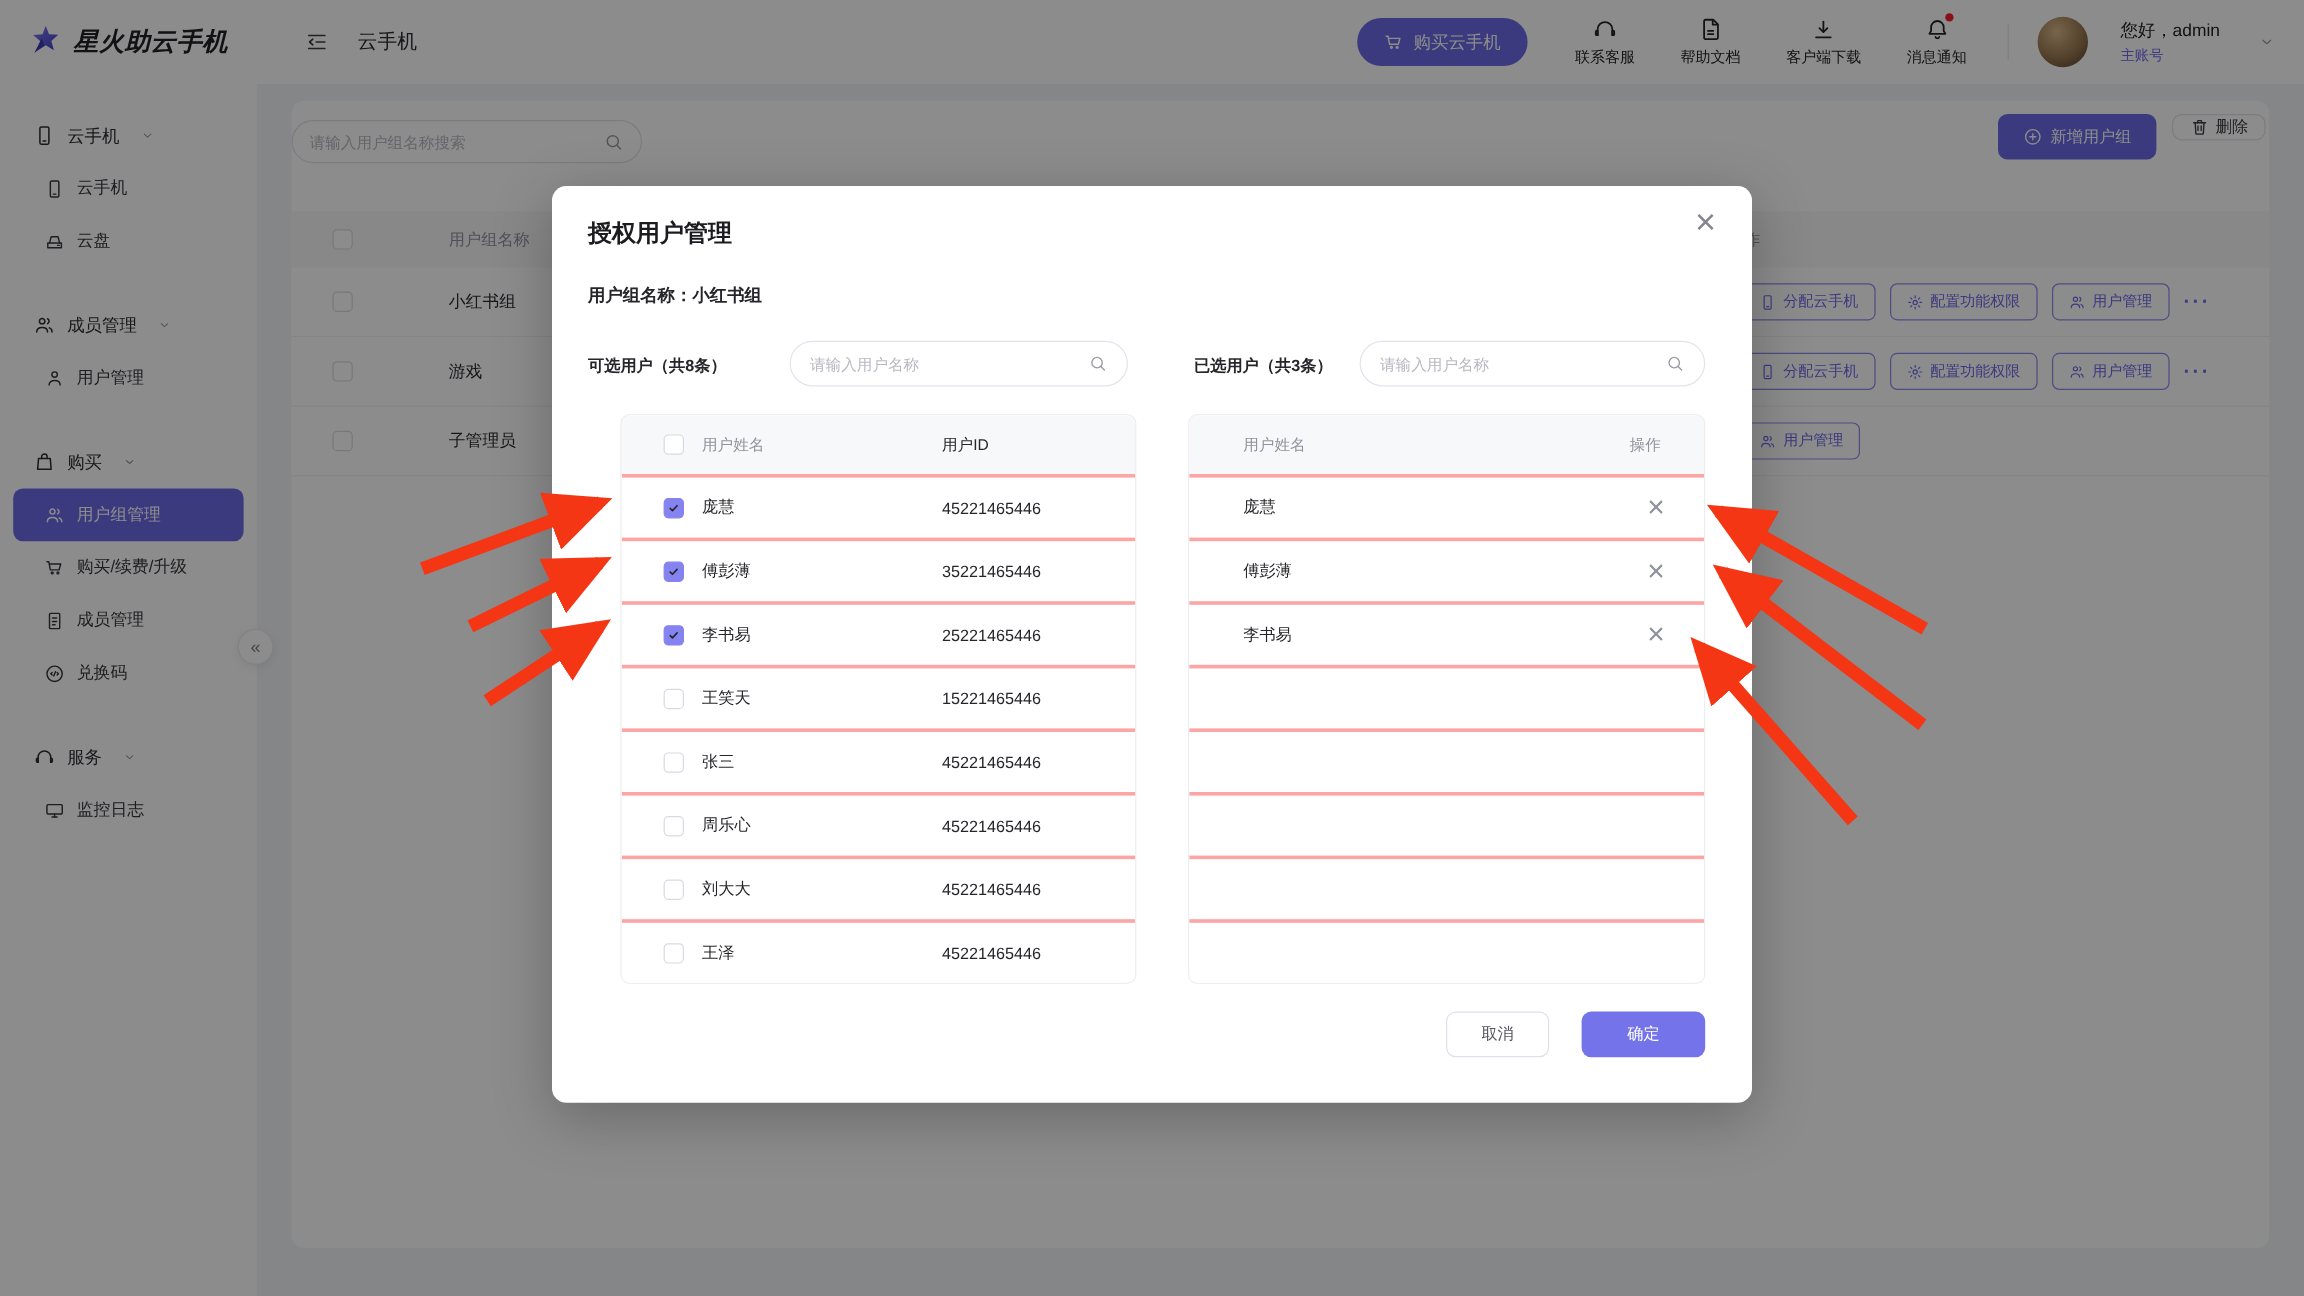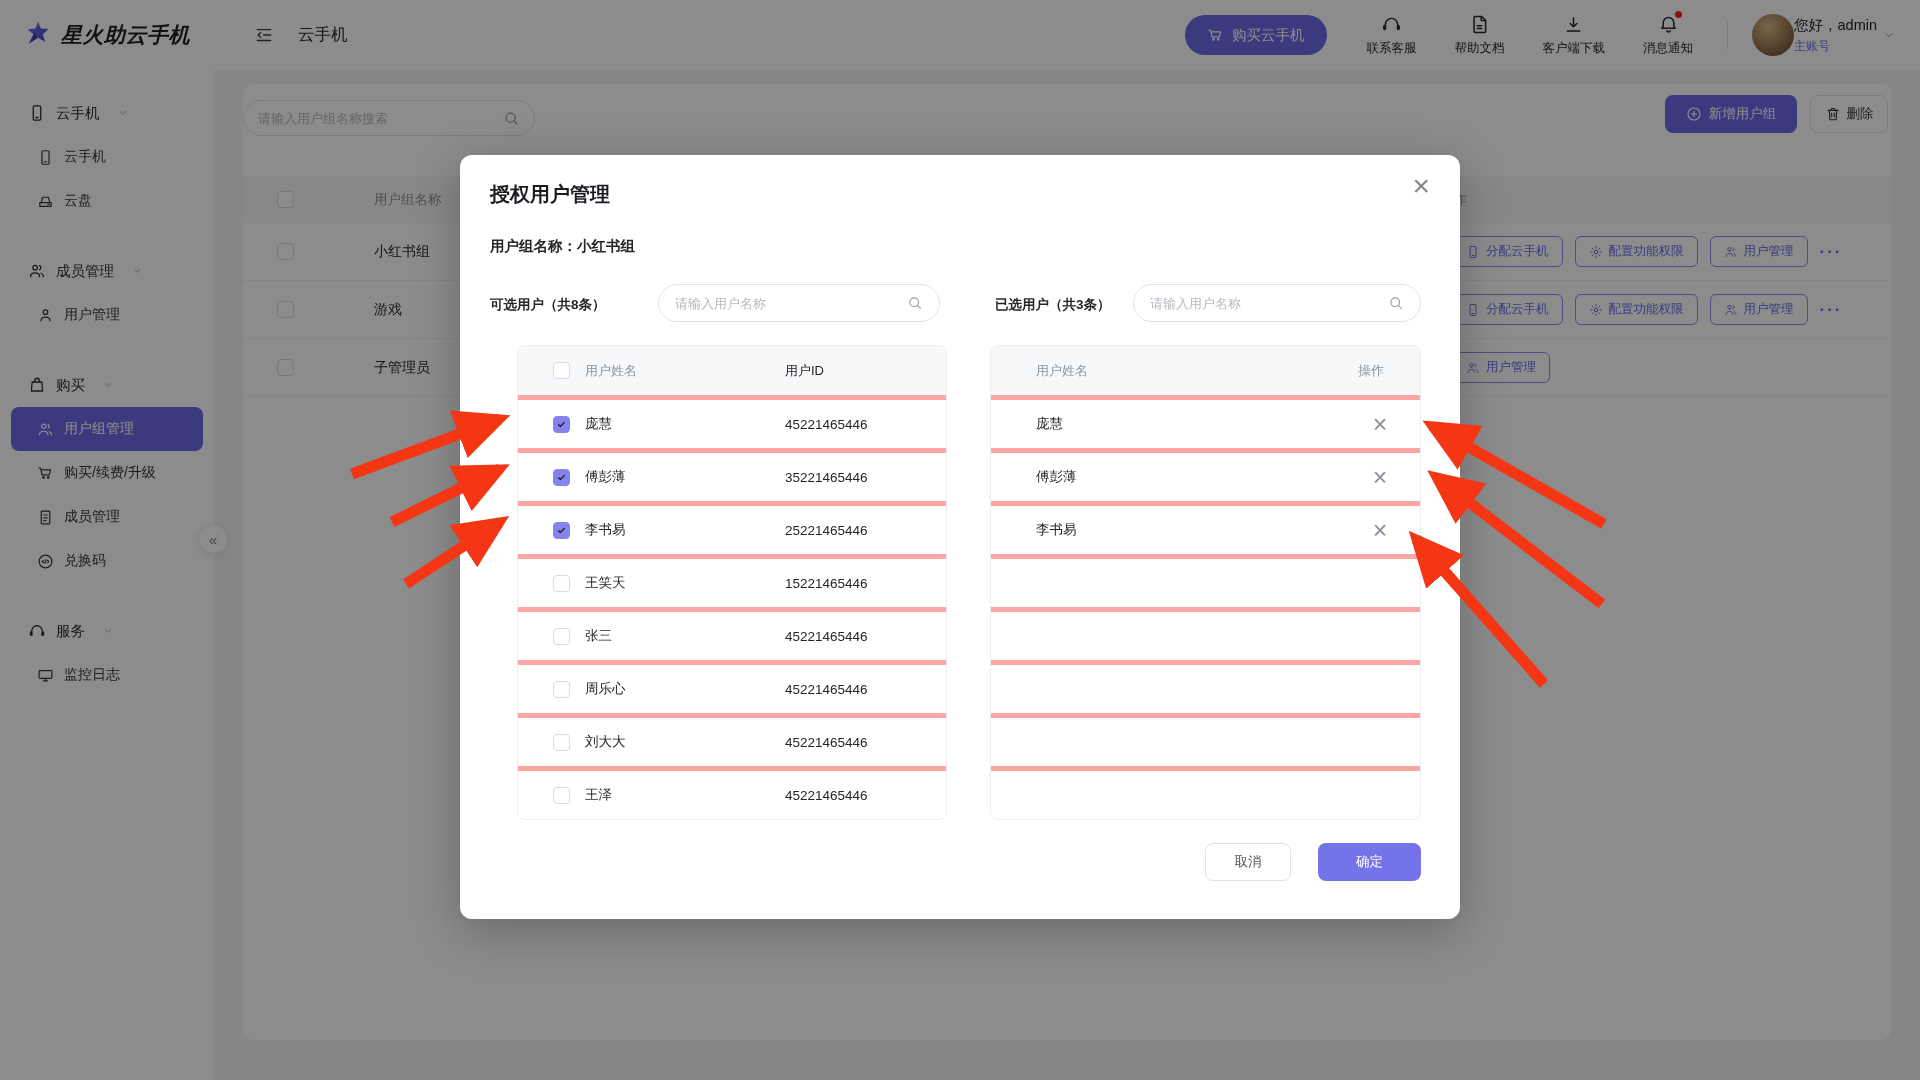--- a/index.html
+++ b/index.html
@@ -18,21 +18,21 @@
   .tb-right { margin-left:auto; display:flex; align-items:center; padding-right:24px; }
   .buy-btn { height:40px; padding:0 22px; border:none; border-radius:20px; background:#6d6be8;
              color:#fff; font-size:14.5px; display:flex; align-items:center; gap:8px;
              margin-right:40px; cursor:pointer; font-family:inherit; }
   .tb-nav { display:flex; gap:38px; }
   .nav-it { display:flex; flex-direction:column; align-items:center; gap:5px; font-size:12.5px;
             color:#26262a; cursor:pointer; position:relative; white-space:nowrap; }
   .nav-badge { position:absolute; top:-3px; left:calc(50% + 7px); width:7px; height:7px;
                background:#f5222d; border-radius:50%; }
   .tb-divider { width:1px; height:30px; background:#e8e8ee; margin:0 24px 0 34px; }
-  .tb-user { display:flex; align-items:center; gap:0; cursor:pointer; }
+  .tb-user { display:flex; align-items:center; gap:27px; cursor:pointer; }
   .avatar { width:42px; height:42px; border-radius:50%; flex:none;
             background:radial-gradient(circle at 38% 30%, #d8b98a, #9a7850 55%, #5d4830 92%); }
   .u-col { display:flex; flex-direction:column; gap:3px; }
   .u-greet { font-size:14.5px; color:#222228; }
   .u-badge { font-size:12px; color:#6d6be8; }
   .u-chev { color:#9a9aa2; margin-left:5px; display:flex; }
 
   
   .sidebar { position:absolute; top:70px; left:0; width:214px; bottom:0; background:#fff;
              padding-top:21px; z-index:1; }
@@ -50,21 +50,21 @@
   .main { position:absolute; top:70px; left:214px; right:0; bottom:0; }
   .card { position:absolute; left:29px; right:29px; top:14px; bottom:40px; background:#fff; border-radius:10px; }
   .pg-search { position:absolute; left:29px; top:30px; width:292px; height:36px; border:1px solid #e2e2ea;
                border-radius:18px; background:#fff; display:flex; align-items:center; padding:0 14px; gap:8px; }
   .pg-search input { border:none; outline:none; flex:1; font-size:13px; color:#333; background:transparent; font-family:inherit; }
   ::placeholder { color:#b8b8c2; }
   .sic { color:#9a9aa4; display:flex; }
   .add-btn { position:absolute; left:1451px; top:25px; width:132px; height:38px; border-radius:8px;
              background:#6d6be8; color:#fff; border:none; font-size:13.5px; display:flex;
              align-items:center; justify-content:center; gap:7px; cursor:pointer; font-family:inherit; }
-  .del-btn { position:absolute; left:1596px; top:25px; width:78px; height:38px; border-radius:8px;
+  .del-btn { position:absolute; left:1596px; top:25px; width:78px; height:22px; border-radius:8px;
              background:#fff; color:#3a3a42; border:1px solid #e2e2ea; font-size:13.5px; display:flex;
              align-items:center; justify-content:center; gap:6px; cursor:pointer; font-family:inherit; }
   .bg-thead { position:absolute; left:29px; right:29px; top:106px; height:47px; background:#f7f8fa;
               display:flex; align-items:center; color:#8f939c; font-size:13.5px; }
   .bg-row { position:absolute; left:29px; right:29px; height:58px; display:flex; align-items:center;
             border-bottom:1px solid #f0f0f4; font-size:14px; color:#2b2b31; background:#fff; }
   .cbx { width:17px; height:17px; border:1.5px solid #d9d9e4; border-radius:4px; background:#fff;
          margin-left:34px; flex:none; cursor:pointer; }
   .cbx.checked { background:#8583f0; border-color:#8583f0; display:flex; align-items:center; justify-content:center; }
   .bg-name { margin-left:80px; }
@@ -84,21 +84,21 @@
              cursor:pointer; line-height:1; }
   .m-group { position:absolute; left:30px; top:82px; font-size:14.5px; font-weight:600; color:#26262a; }
   .m-label { position:absolute; font-size:13.5px; font-weight:600; color:#26262a; top:141px; }
   .m-search { position:absolute; top:129px; height:38px; border:1px solid #e3e3ec; border-radius:19px;
               display:flex; align-items:center; padding:0 16px; background:#fff; }
   .m-search input { border:none; outline:none; font-size:13px; flex:1; background:transparent; color:#333; font-family:inherit; }
   .m-table { position:absolute; top:190px; border:1px solid #ededf2; border-radius:8px; overflow:hidden; background:#fff; }
   #ltable { left:57px; width:430px; }
   #rtable { left:530px; width:431px; }
   .mt-head { height:49px; background:#f7f8fa; display:flex; align-items:center; color:#8f939c; font-size:13px; }
-  .mt-row { height:53px; display:flex; align-items:center; border-top:5px solid #fca5a5;
+  .mt-row { height:53px; display:flex; align-items:center; border-top:3px solid #fca5a5;
             font-size:13.5px; color:#26262a; background:#fff; }
   .l-cb { margin-left:35px; }
   .l-name { margin-left:15px; width:200px; }
   .l-id { color:#26262a; }
   .r-name { margin-left:45px; flex:1; }
   .r-x { width:26px; text-align:center; margin-right:27px; font-size:25px; color:#8c929c;
          cursor:pointer; font-weight:300; line-height:1; }
   .mh-op { margin-left:auto; margin-right:36px; }
   .m-btn-cancel { position:absolute; left:745px; top:688px; width:86px; height:38px; border-radius:8px;
                   border:1px solid #e0e0e8; background:#fff; color:#54545c; font-size:13.5px;

